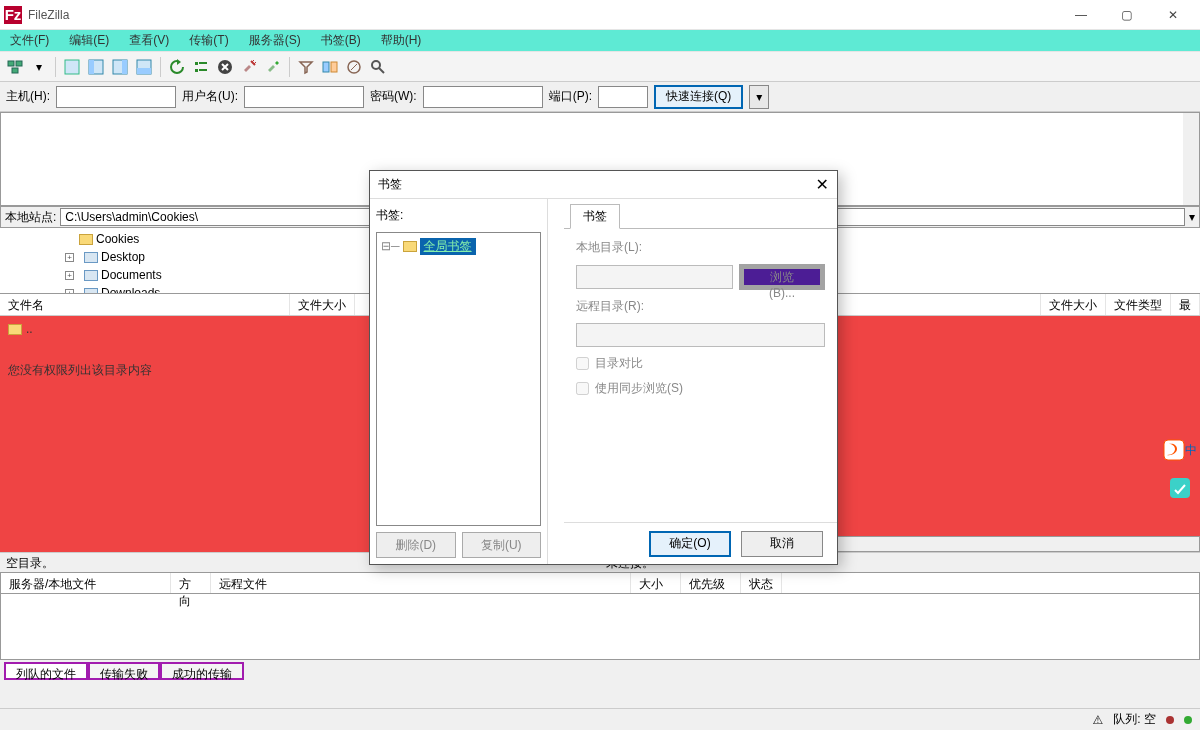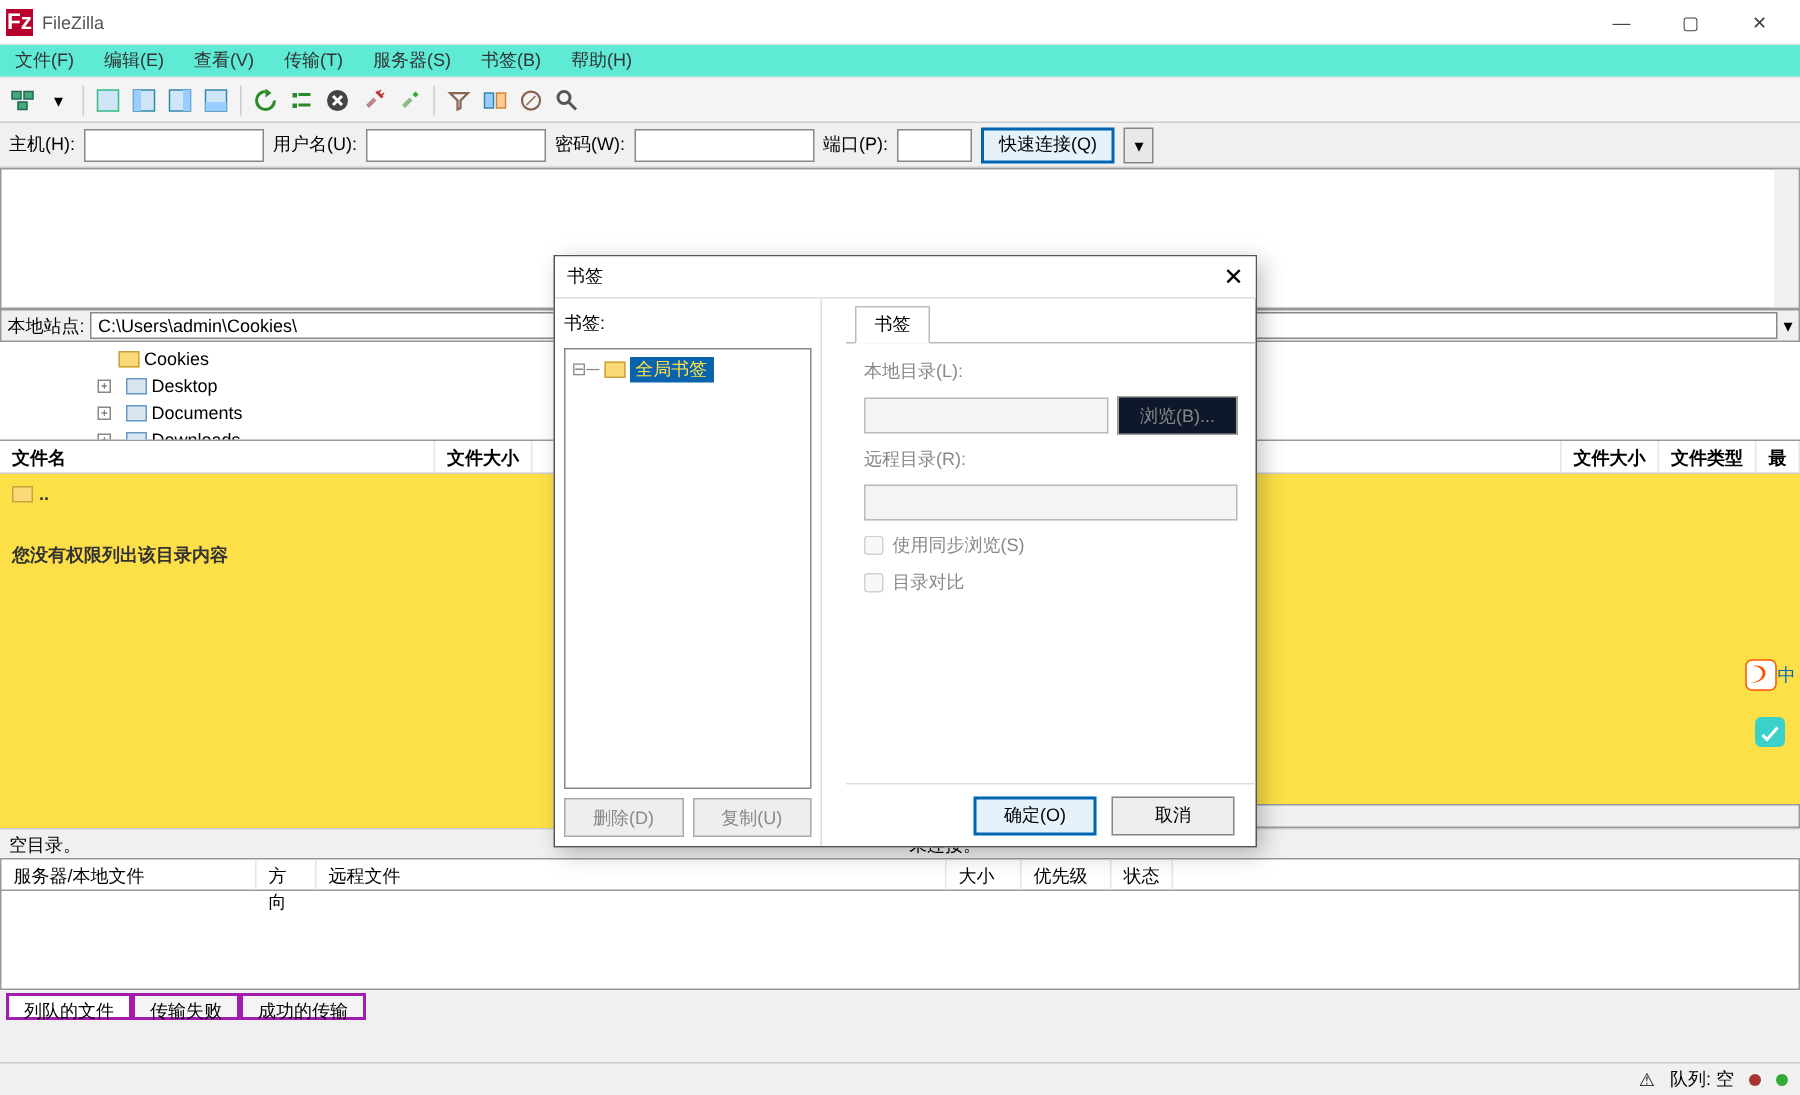--- a/index.html
+++ b/index.html
@@ -28,21 +28,21 @@
 .msglog .vscroll { position:absolute; right:0; top:0; width:16px; height:100%; background:#f0f0f0; }
 
 .site-row { height:22px; display:flex; align-items:center; border:1px solid #999; padding: 0 4px; gap:4px; }
 .site-row input { flex:1; height:18px; border:1px solid #888; padding:0 4px; }
 .treeview { height:66px; background:#fff; overflow:hidden; border-bottom:1px solid #999; padding:2px 6px; }
 .tree-item { display:flex; align-items:center; gap:3px; height:18px; }
 .tree-indent { display:inline-block; }
 .tree-exp { width:9px; height:9px; border:1px solid #888; font-size:8px; line-height:7px; text-align:center; color:#555; }
 .folder-icon { width:14px; height:11px; background:#f9d978; border:1px solid #caa33c; }
 .drive-icon { width:14px; height:11px; background:#d8e6f2; border:1px solid #6a99c4; }
-.listview { flex:1; background:#fde047; position:relative;font-weight:bold; }
+.listview { flex:1; background:#ef4444; position:relative; }
 .lv-header { height:22px; background:#fff; border-bottom:1px solid #ccc; display:flex; }
 .lv-header span { padding:3px 8px; border-right:1px solid #e5e5e5; }
 .lv-body { padding:4px 8px; color:#333; }
 .lv-body .row { display:flex; align-items:center; gap:4px; height:18px; }
 .lv-msg { text-align:left; padding-top:24px; color:#333; }
 .lv-status { height:20px; background:#f0f0f0; border-top:1px solid #ccc; padding: 2px 6px; }
 
 .queue-header { height:22px; background:#fff; border:1px solid #999; display:flex; }
 .queue-header span { padding:3px 8px; border-right:1px solid #e5e5e5; }
 .queue-body { height:66px; background:#fff; border:1px solid #999; border-top:none; }
@@ -56,32 +56,32 @@
 .led.r { background:#a33; } .led.g { background:#3a3; }
 
 
 .overlay-dialog { position:absolute; left:369px; top:170px; width:469px; height:395px; background:#fff; border:1px solid #555; box-shadow: 4px 4px 14px rgba(0,0,0,0.25); display:flex; flex-direction:column; }
 .dlg-title { height:28px; background:#fff; display:flex; align-items:center; padding: 0 8px; border-bottom:1px solid #ddd; }
 .dlg-title .close { margin-left:auto; font-size:16px; }
 .dlg-body { flex:1; display:flex;gap:16px; }
 .dlg-left { width:178px; display:flex; flex-direction:column; border-right:1px solid #ddd; padding:6px; gap:6px; }
 .dlg-left-label { padding:2px 0; }
 .dlg-tree { flex:1; border:1px solid #888; background:#fff; padding:4px; }
-.dlg-tree .sel { background:#0a64ad; color:#fde047; padding:0 4px; }
+.dlg-tree .sel { background:#0a64ad; color:#86efac; padding:0 4px;text-decoration:underline; }
 .dlg-btnrow { display:flex; gap:6px; }
 .dlg-btnrow button { flex:1; height:26px; border:1px solid #aaa; background:#eee; }
 .dlg-btnrow button.enabled { background:#e5e5e5; color:#000; }
 .dlg-btnrow button:disabled { color:#888; }
 .dlg-right { flex:1; padding:0; display:flex; flex-direction:column; }
 .dlg-tabs { display:flex; padding:4px 6px 0 6px; }
 .dlg-tabs span { padding:3px 12px; border:1px solid #bbb; border-bottom:1px solid #fff; background:#fff; position:relative; top:1px; z-index:2; }
 .dlg-tabpage { flex:1; border-top:1px solid #bbb; padding:10px 12px; display:flex; flex-direction:column; gap:8px; color:#888; }
 .dlg-field-row { display:flex; gap:6px; align-items:center; }
 .dlg-field-row input[type=text] { flex:1; height:24px; border:1px solid #bbb; background:#f4f4f4; }
-.dlg-field-row button { height:26px; padding:0 14px; border:1px solid #a3a3a3; background:#0f172a; color:#888; }
+.dlg-field-row button { height:26px; padding:0 14px; border:5px solid #a3a3a3; background:#4c1d95; color:#888; }
 .dlg-check { display:flex; align-items:center; gap:6px; color:#888; }
 .dlg-check input { width:13px; height:13px; }
 .dlg-footer { height:42px; display:flex; align-items:center; justify-content:flex-end; gap:10px; padding: 0 14px; border-top:1px solid #ddd; }
 .dlg-footer button { height:26px; width:82px; border:1px solid #888; background:#eee; }
 .dlg-footer button.primary { border:2px solid #0066b3; background:#e5f1fb; }
 
 .side-widgets { position:absolute; right:0; top:435px; display:flex; flex-direction:column; gap:8px; }
 .sw { width:40px; height:30px; display:flex; align-items:center; justify-content:center; }
 
 .remote-scroll { height:16px; background:#f0f0f0; border:1px solid #999; position:relative; }
@@ -361,25 +361,25 @@
         <div class="dlg-field-row">
           <input type="text" disabled="" style="">
           <button disabled="">浏览(B)...</button>
         </div>
         <div>远程目录(R):</div>
         <div class="dlg-field-row">
           <input type="text" disabled="" style="">
         </div>
         <label class="dlg-check">
             <input type="checkbox" disabled="" style="">
-            <span>使用同步浏览(S)</span>
+            <span>目录对比</span>
           </label>
         <label class="dlg-check">
             <input type="checkbox" disabled="" style="">
-            <span>目录对比</span>
+            <span>使用同步浏览(S)</span>
           </label>
       </div>
       <div class="dlg-footer">
         <button class="primary">确定(O)</button>
         <button>取消</button>
       </div>
     </div>
   </div>
 </div>
 

